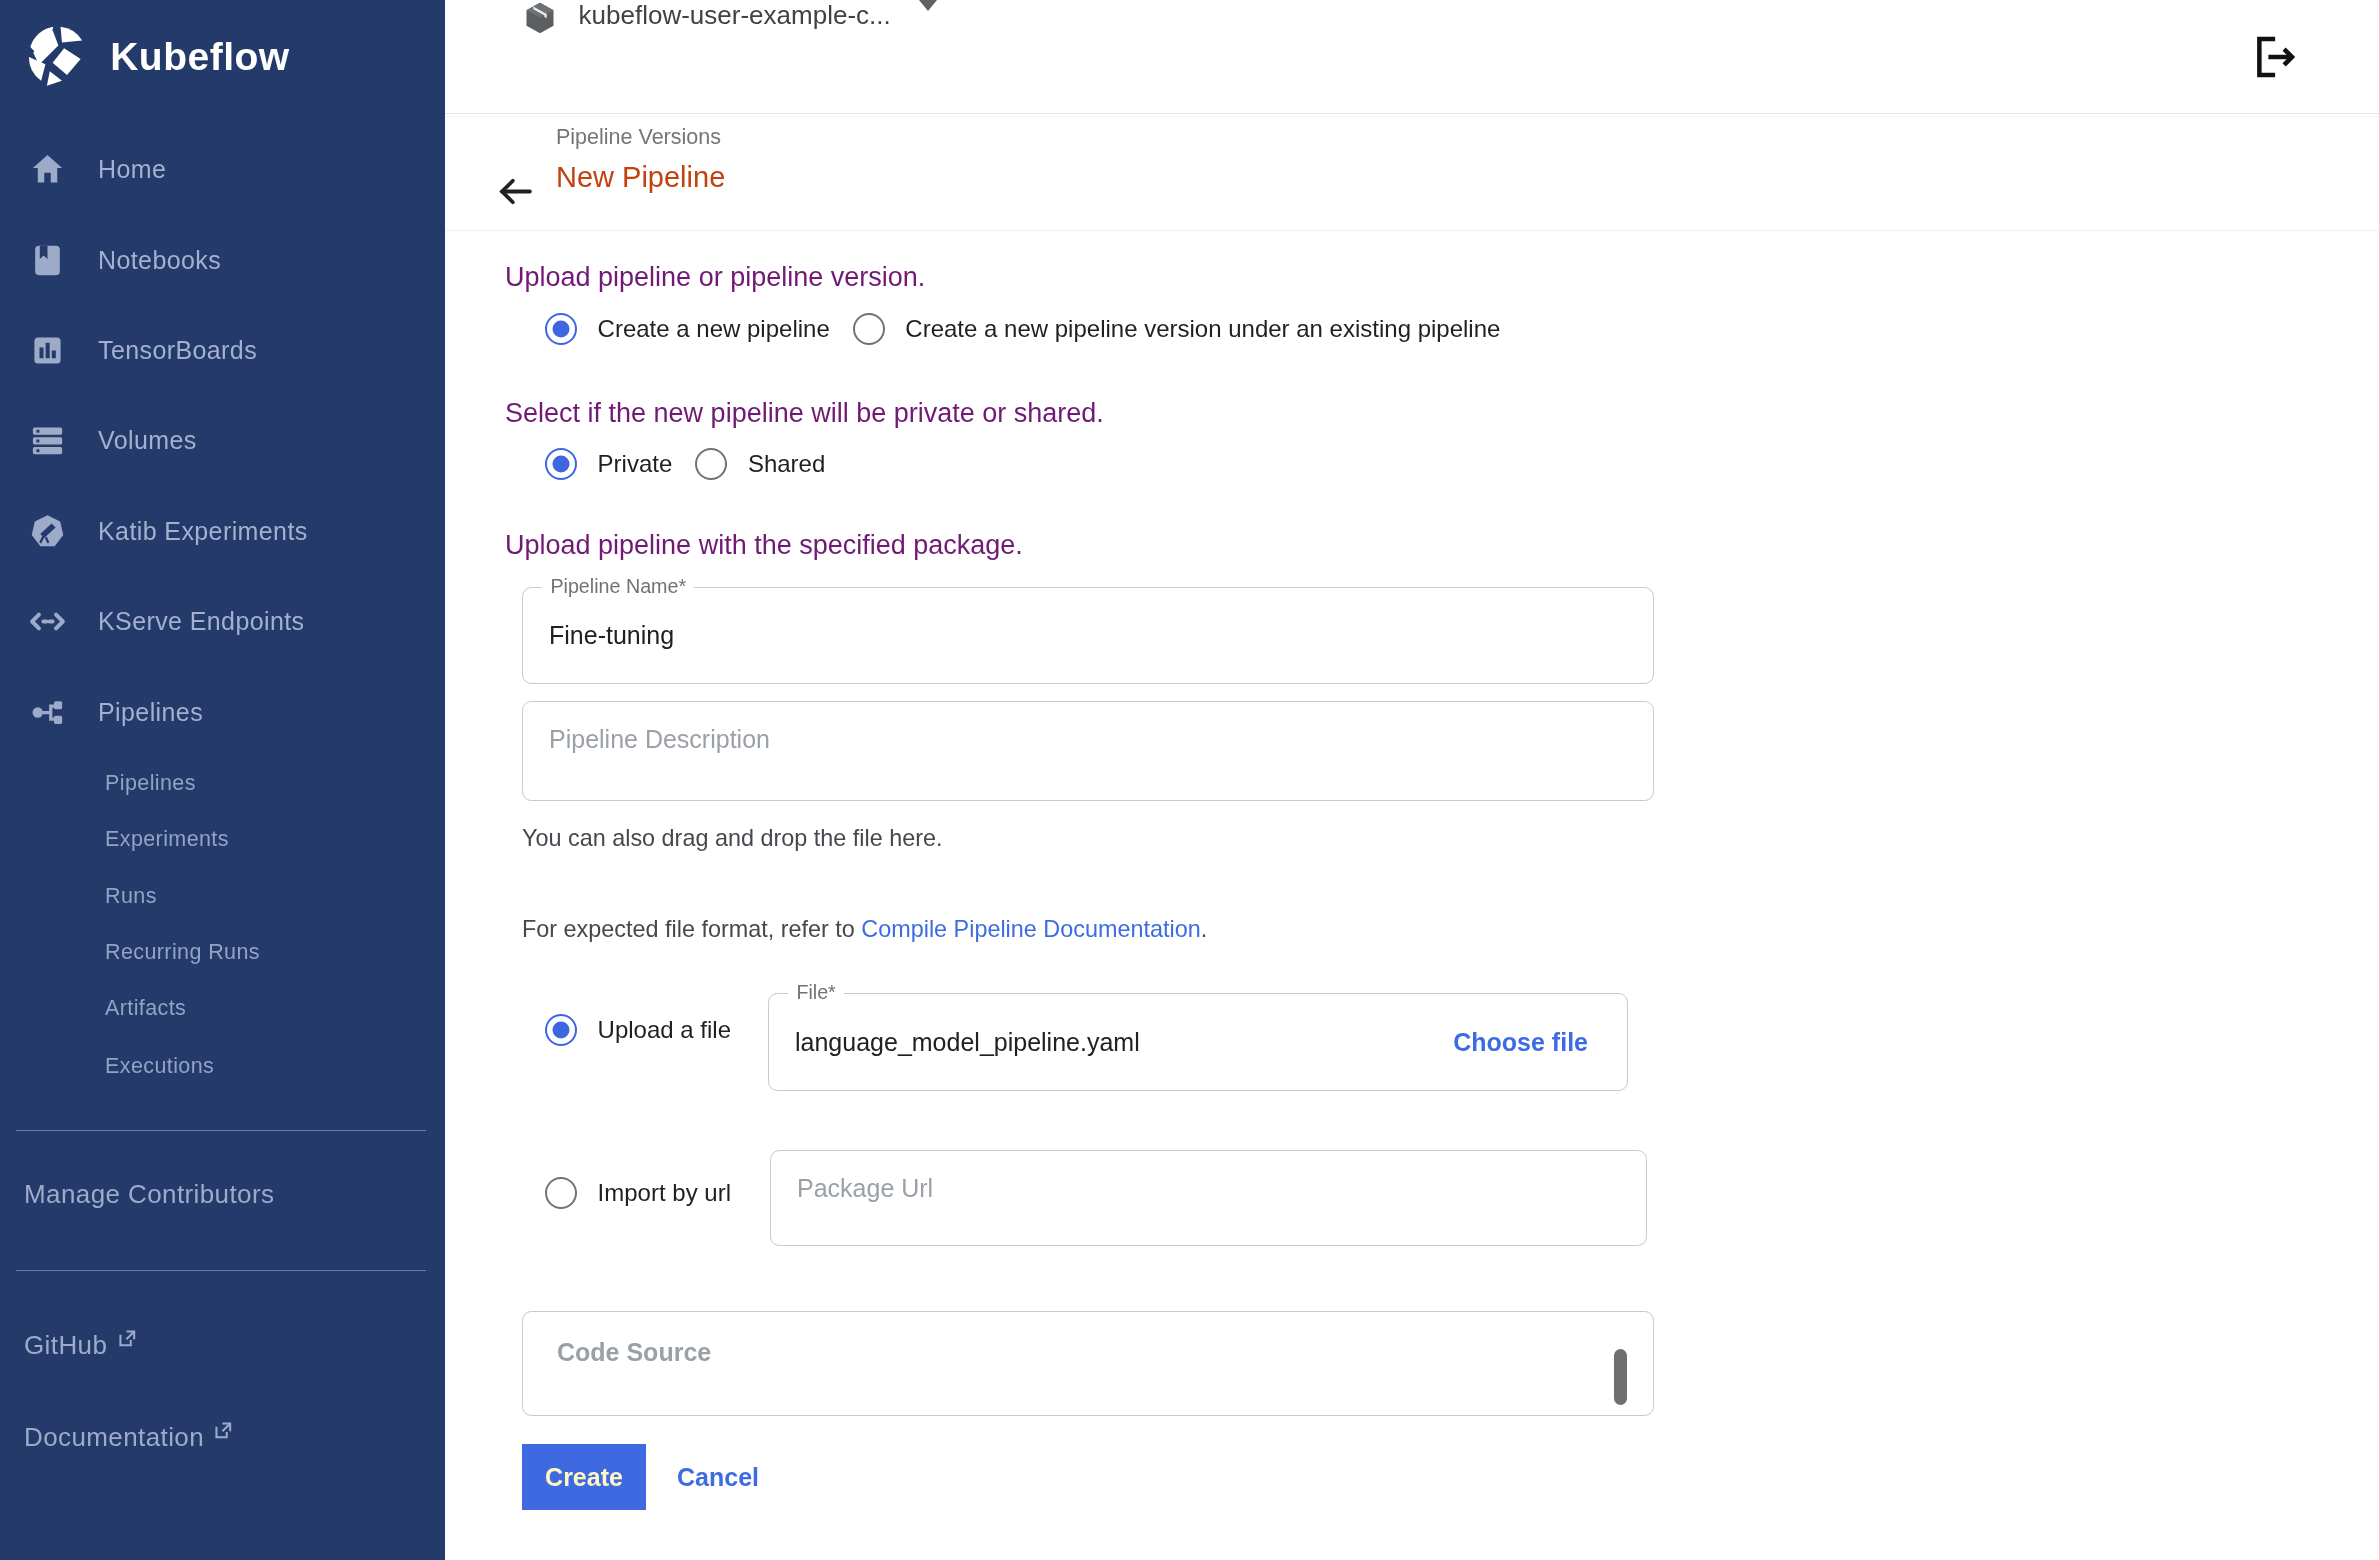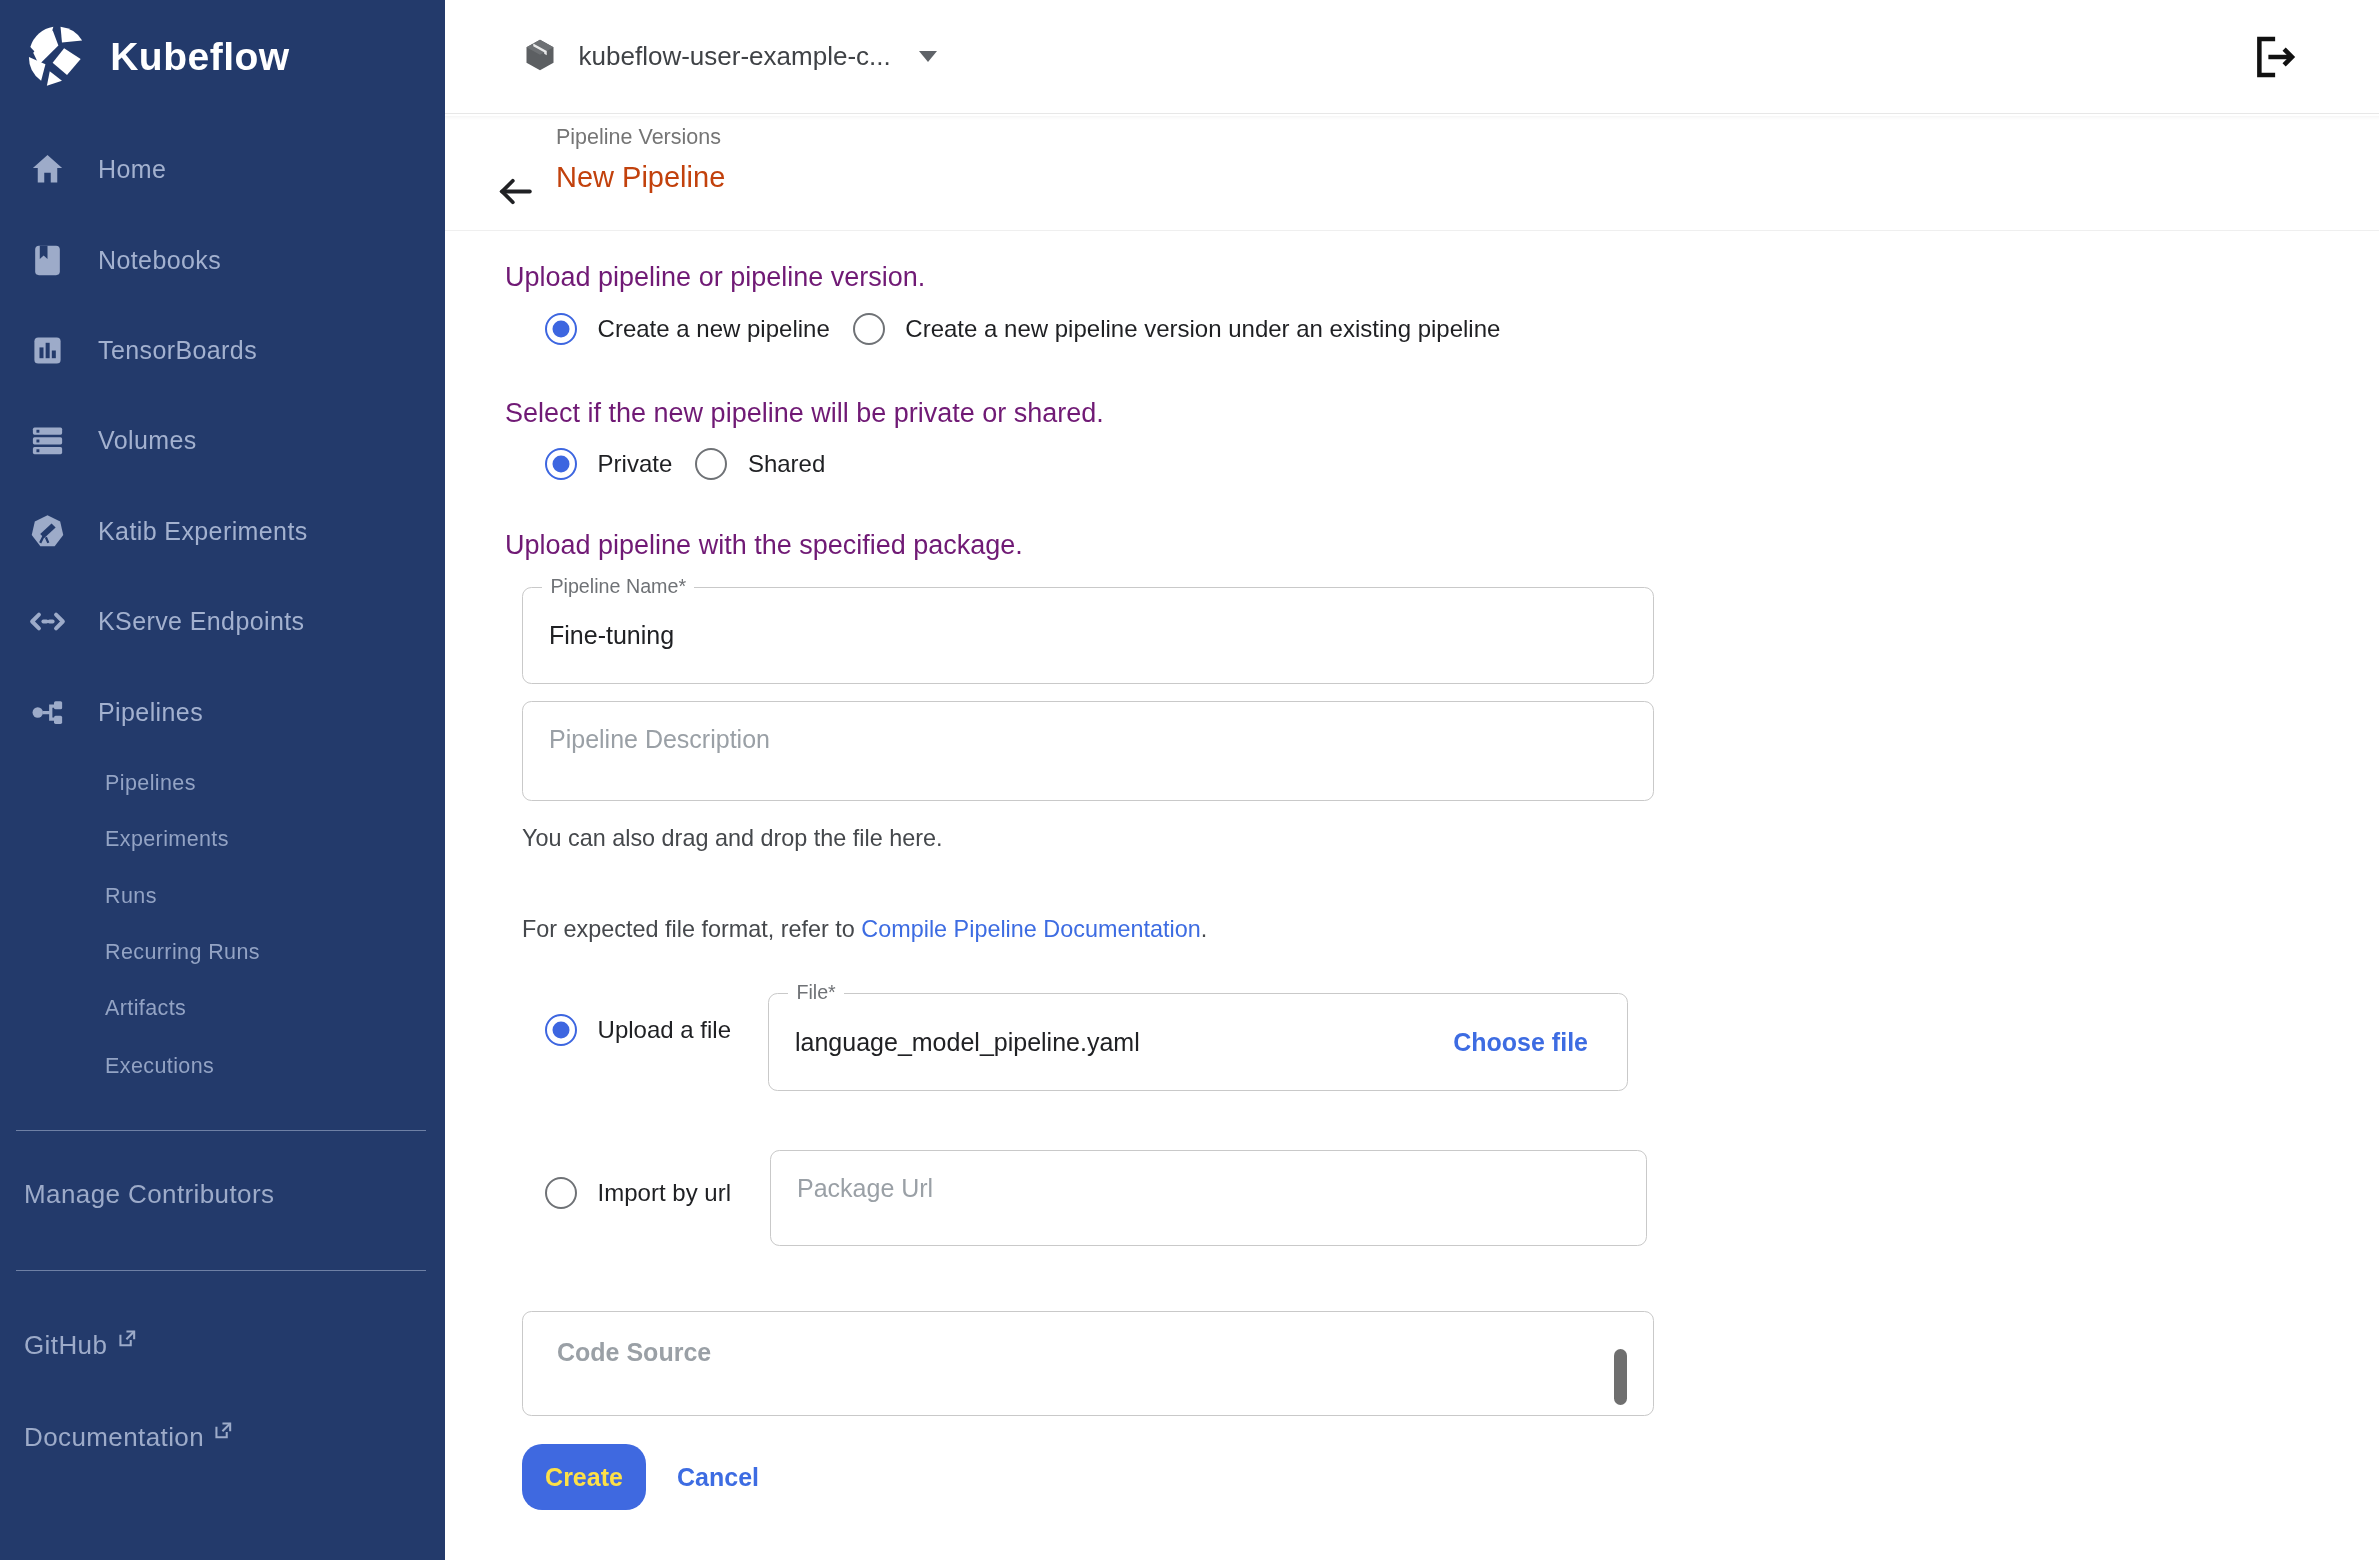--- a/index.html
+++ b/index.html
@@ -20,21 +20,21 @@
   .side-divider { position:absolute; left:16px; width:410px; height:0; border-top:1.9px solid rgba(173,186,214,0.55); }
   .side-link { position:absolute; left:24px; display:flex; align-items:flex-start; gap:9.4px;
     font-size:26px; color:#9dabc9; letter-spacing:0.4px; cursor:pointer; }
   .ext-ic { margin-top:-5.6px; }
 
   
   .main { position:absolute; left:445px; top:0; width:1935px; height:1561px; background:#fff; }
 
   .topbar { position:absolute; left:0; top:0; width:1935px; height:114px; background:#fff;
     border-bottom:1.9px solid #e7e7e7; }
-  .ns-select { position:absolute; left:77px; top:0; height:112px; display:flex; align-items:center; gap:20.6px; cursor:pointer; }
+  .ns-select { position:absolute; left:77px; top:0; height:112px; display:flex; align-items:flex-start; gap:20.6px; cursor:pointer; }
   .ns-text { font-size:26px; color:#3f4246; }
   .caret-down { width:0; height:0; border-left:9.4px solid transparent; border-right:9.4px solid transparent;
     border-top:11.2px solid #5f6368; margin-left:7.5px; }
   .logout-btn { position:absolute; right:79px; top:30px; width:54px; height:54px; cursor:pointer; }
 
   .pg-header { position:absolute; left:0; top:116px; width:1935px; height:115px; background:#fff;
     border-bottom:1.9px solid #efefef; box-shadow:inset 0 5.6px 5.6px -5.6px rgba(0,0,0,0.08); }
   .breadcrumb { position:absolute; left:111px; top:9.4px; font-size:21.5px; color:#757575; cursor:pointer; }
   .back-btn { position:absolute; left:49px; top:54px; width:43px; height:43px; cursor:pointer; }
   .pg-title { position:absolute; left:111px; top:45px; font-size:29px; color:#c2410c; }
@@ -59,22 +59,22 @@
     font-family:"Liberation Sans", sans-serif; font-size:25px; color:#202124; }
   .field input { padding:0 26px; }
   .field textarea { padding:22.5px 26px; }
   .field ::placeholder { color:#9aa0a6; opacity:1; }
   .file-value { position:absolute; left:26px; top:50%; transform:translateY(-50%); font-size:25px; color:#202124; }
   .choose-file { position:absolute; right:39px; top:50%; transform:translateY(-50%);
     font-size:25px; font-weight:bold; color:#3d6ce2; background:none; border:none; cursor:pointer;
     font-family:"Liberation Sans", sans-serif; }
   .scroll-pill { position:absolute; right:26px; top:37px; width:13px; height:56px; border-radius:7.5px; background:#6f6f6f; }
 
-  .create-btn { position:absolute; left:77px; top:1445px; width:124px; height:66px; border:none; border-radius:20px;
-    background:#3f69e0; color:#fde047; font-size:25px; font-weight:bold; cursor:pointer;
+  .create-btn { position:absolute; left:77px; top:1445px; width:124px; height:66px; border:none; border-radius:0;
+    background:#3f69e0; color:#fef9c3; font-size:25px; font-weight:bold; cursor:pointer;
     font-family:"Liberation Sans", sans-serif; }
   .cancel-btn { position:absolute; left:232px; top:1445px; height:66px; line-height:66px; border:none; background:none;
     color:#3d6ce2; font-size:25px; font-weight:bold; cursor:pointer; font-family:"Liberation Sans", sans-serif; }
 </style>
 </head>
 <body>
 
 <div class="stage">
 
   <div class="sidebar">

